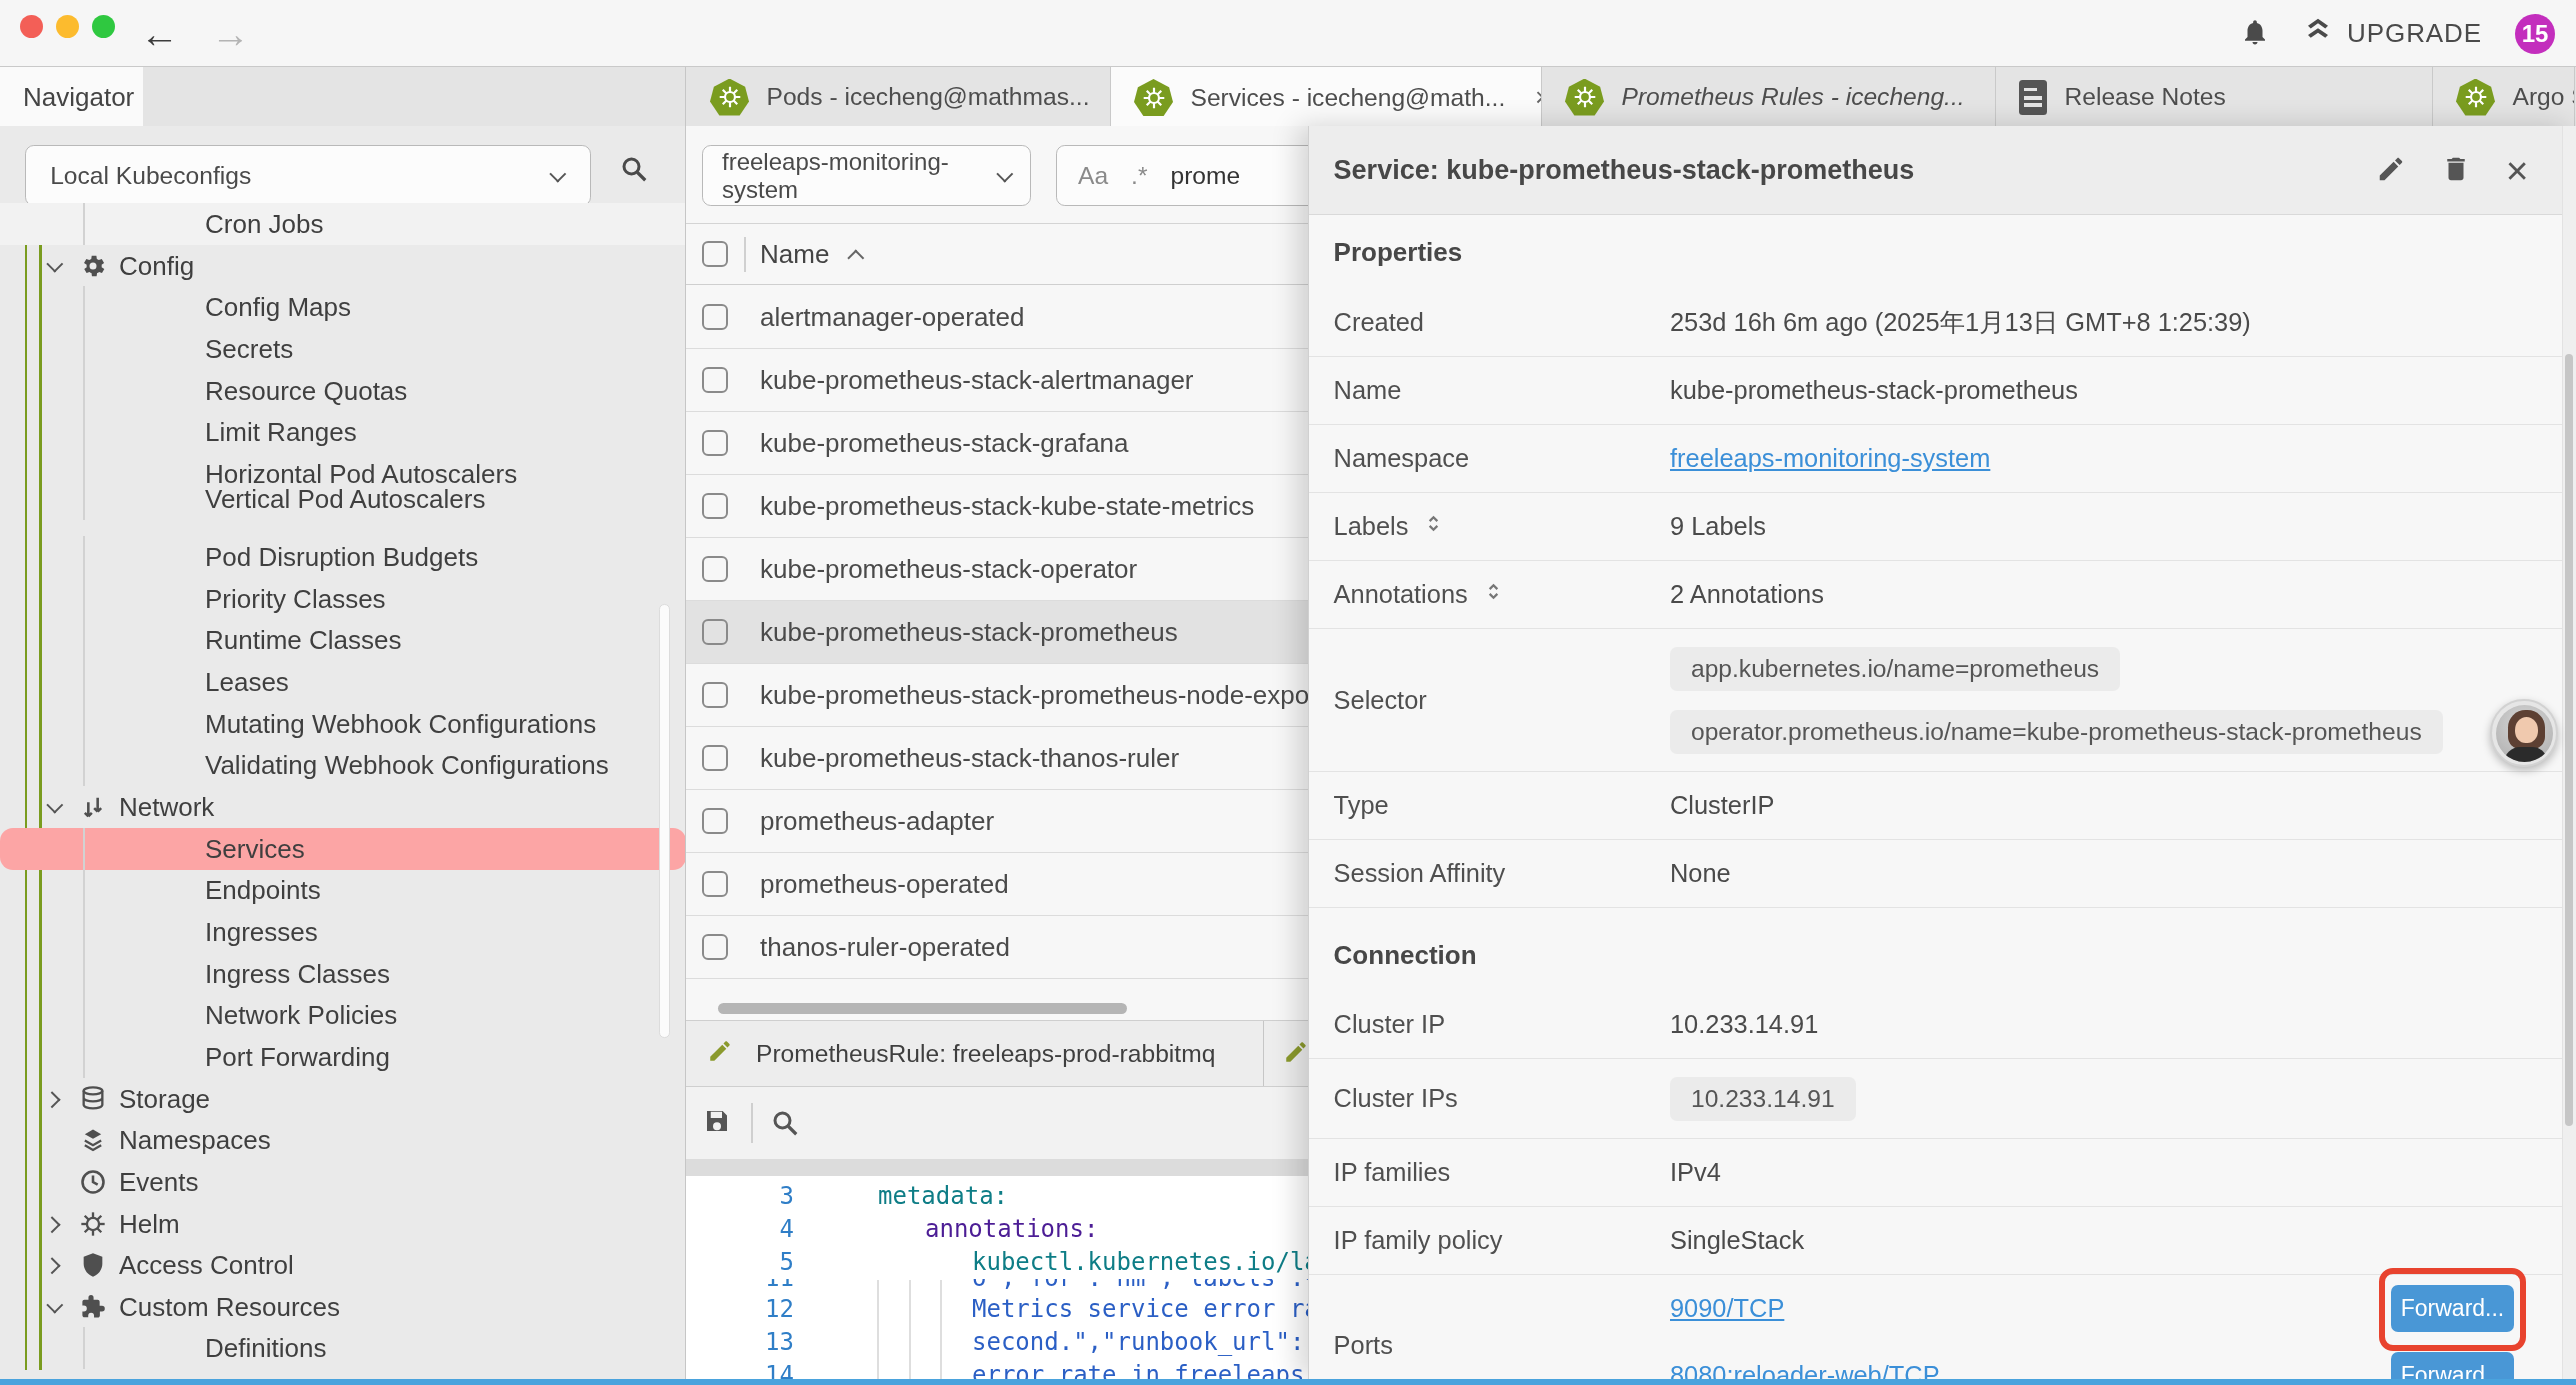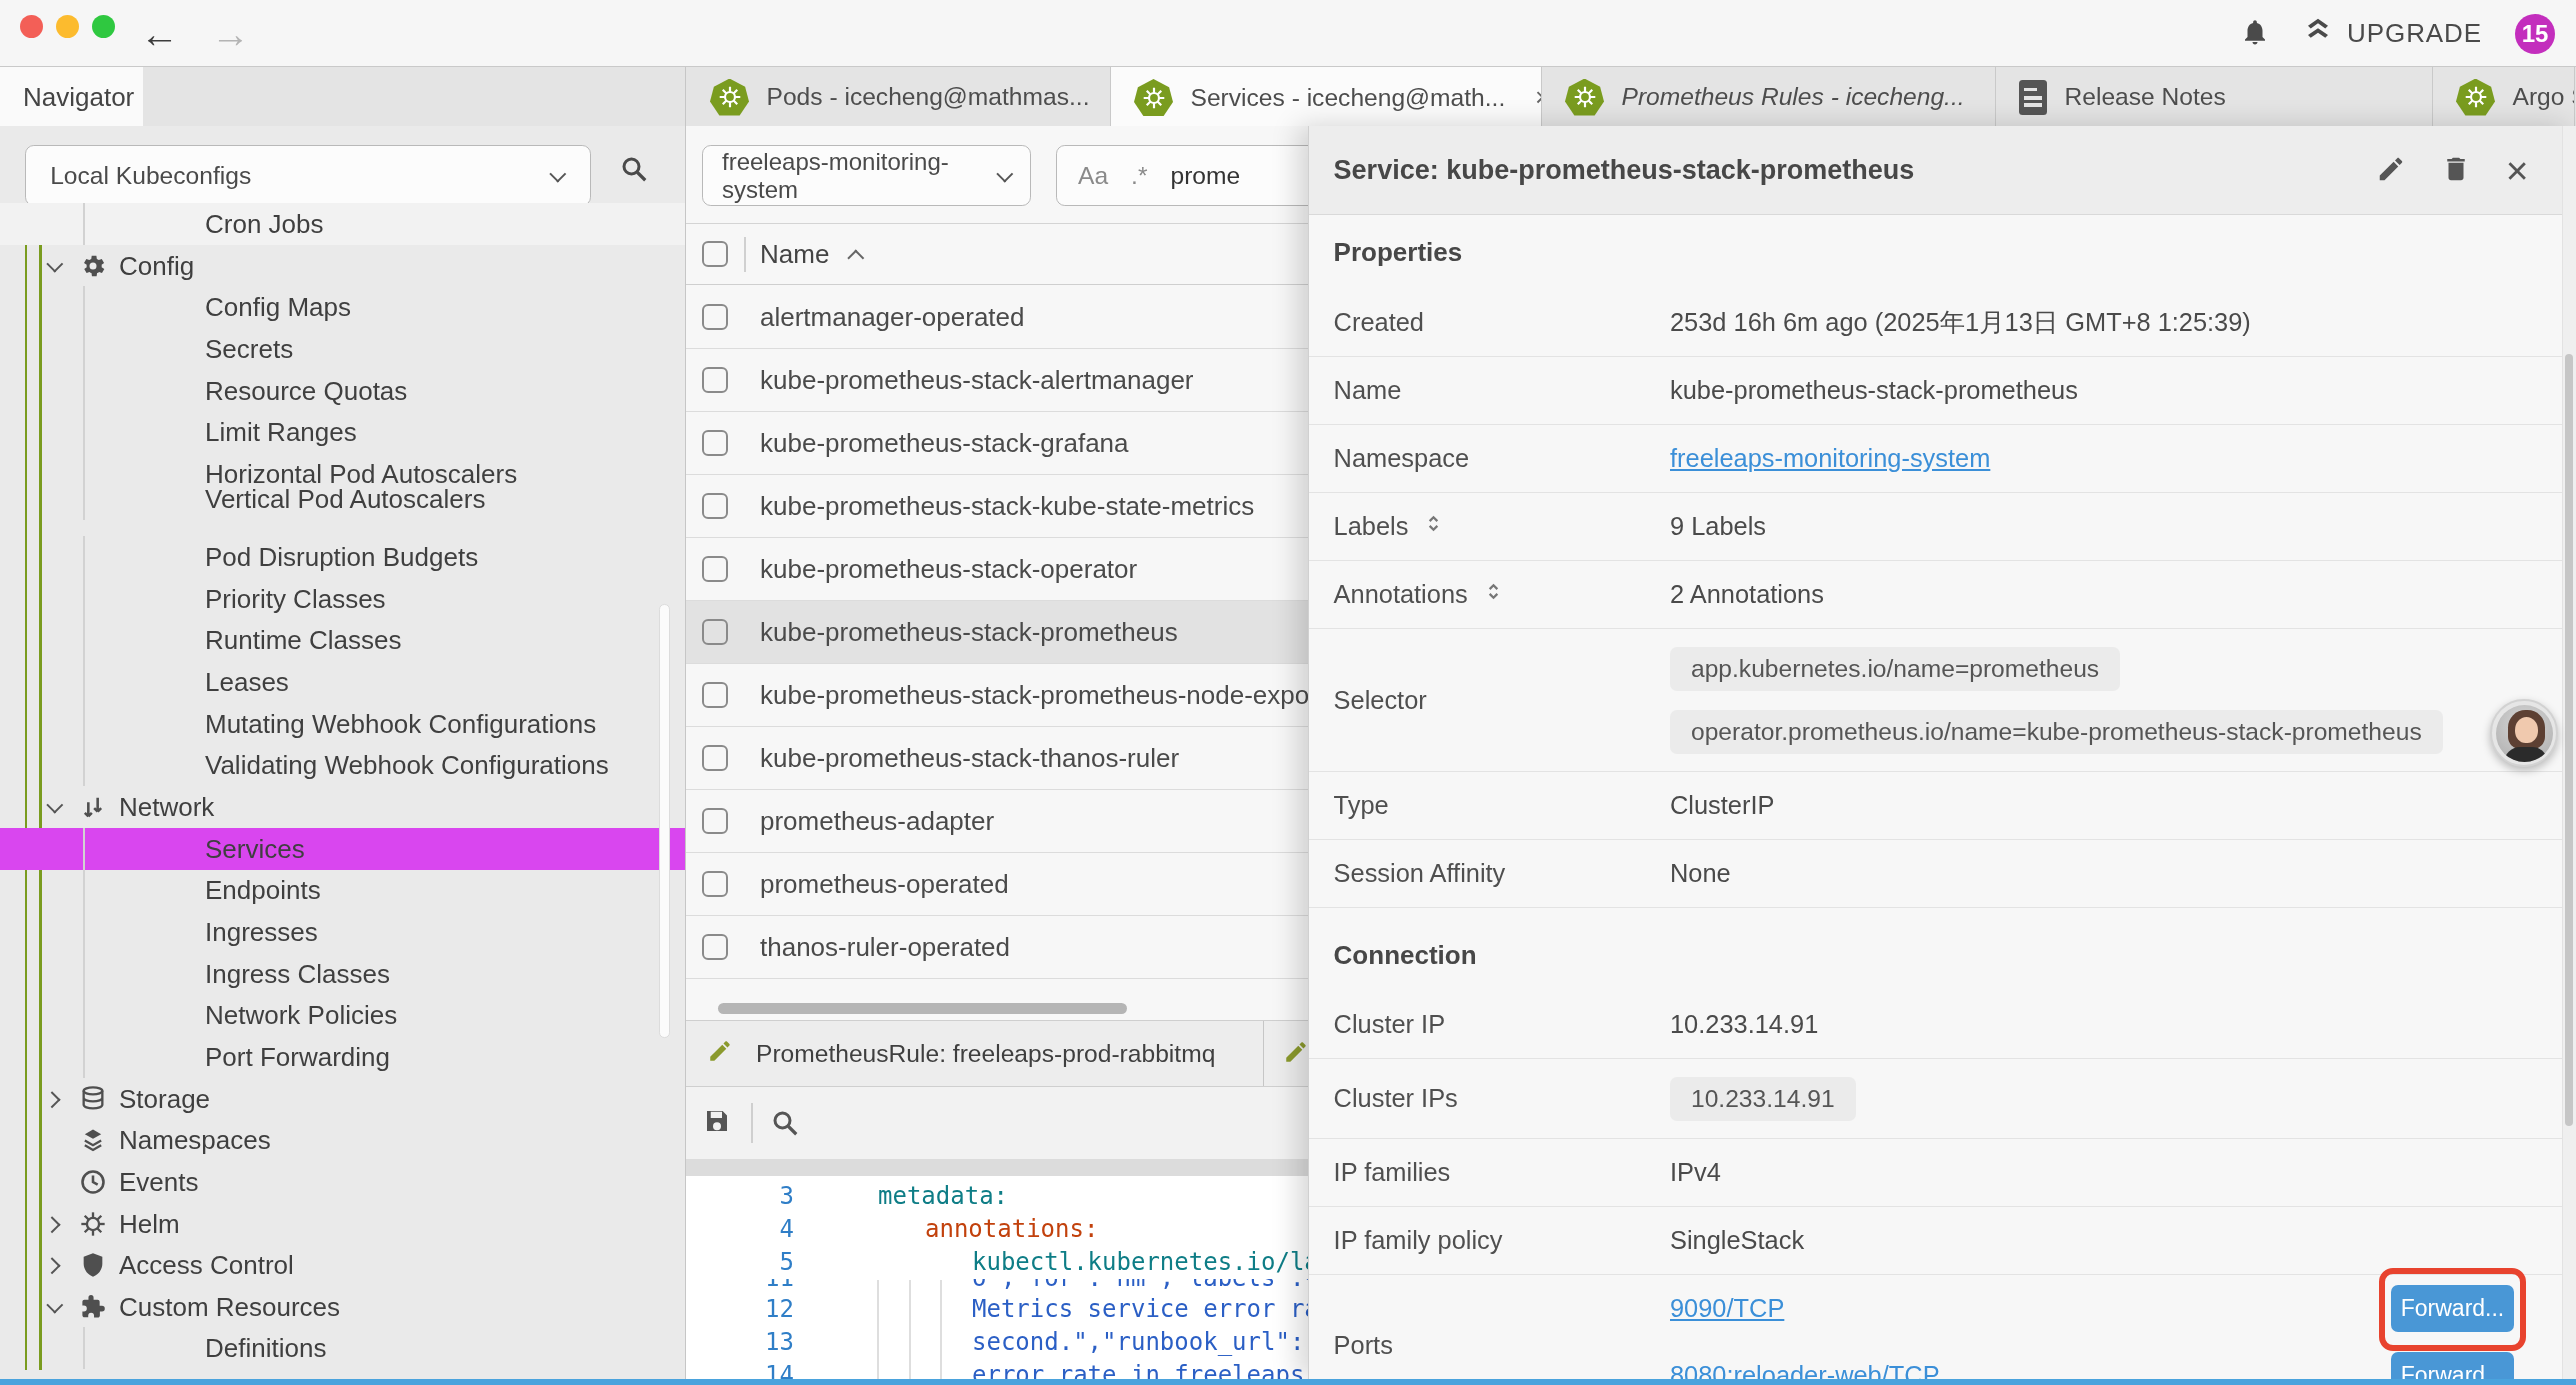--- a/index.html
+++ b/index.html
@@ -31,21 +31,21 @@
   .doc-icon::after { content:""; position:absolute; left:5.3px; top:16.7px; width:17.5px; height:3.5px; background:#e4e4e4; box-shadow:0 7px 0 #e4e4e4; }
 
   
   #sidebar { left:0; top:126px; width:686px; height:1253px; background:#eaeaea; border-right:1.8px solid #c6c6c6; overflow:hidden; }
   #kubeconfig-select { left:24.6px; top:19px; width:566px; height:61px; background:#fcfcfc; border:1.8px solid #b9b9b9; border-radius:8.8px; display:flex; align-items:center; justify-content:space-between; padding:0 24.6px; font-size:24.6px; color:#4a4a4a; }
   #sidebar-search { left:619px; top:28px; color:#4a4a4a; }
   #tree { left:0; top:77px; right:0; bottom:0; }
   .guide-green { top:77px; bottom:8.8px; width:2.6px; background:#7a9c1f; }
   .tree-row { position:absolute; left:0; width:686px; height:42px; display:flex; align-items:center; font-size:26px; color:#3f3f3f; white-space:nowrap; }
   .tree-row.hl { background:#f2f2f2; }
-  .tree-row.sel { background:#d946ef; }
+  .tree-row.sel { background:#fca5a5;border-radius:13px; }
   .tree-row .kid-guide { position:absolute; left:83px; top:0; bottom:0; width:1.8px; background:#d2d2d2; }
   .tree-row .chev { position:absolute; left:46px; }
   .tree-row .t-icon { position:absolute; left:79px; width:28px; height:28px; color:#4f4f4f; }
   .tree-row .t-icon svg { width:28px; height:28px; }
   .tree-row .lab1 { position:absolute; left:119px; }
   .tree-row .lab2 { position:absolute; left:165px;margin-left:40px; }
   .chev { width:16px; height:16px; display:inline-block; position:relative; }
   .chev::before { content:""; position:absolute; width:9.6px; height:9.6px; border-right:2.6px solid #555; border-bottom:2.6px solid #555; }
   .chev.down::before { transform:rotate(45deg); top:0; left:2.6px; }
   .chev.right::before { transform:rotate(-45deg); top:2.6px; left:0; }
@@ -495,21 +495,21 @@
         </svg></span>
   </div>
   <div id="ed-band" class="abs"></div>
   <div id="editor" class="abs">
       <div class="ed-line">
         <span class="num" style="color: rgb(47, 126, 199);">3</span>
         <span class="code" style="color: rgb(14, 125, 134);">metadata:</span>
       </div>
       <div class="ed-line">
         <span class="num" style="color: rgb(47, 126, 199);">4</span>
-        <span class="code ind1" style="color: #c2410c;">annotations:</span>
+        <span class="code ind1" style="color: #4c1d95;">annotations:</span>
       </div>
       <div class="ed-line">
         <span class="num" style="color: rgb(47, 126, 199);">5</span>
         <span class="code ind2" style="color: rgb(14, 125, 134);">kubectl.kubernetes.io/last-applied-co</span>
       </div>
       <div class="ed-partial">
         <div class="inner">
           <div class="ed-line">
             <span class="num" style="color: rgb(47, 126, 199);">11</span>
             <span class="code ind2" style="color: rgb(43, 95, 197);">o", for : nm , labels :{ service :</span>

